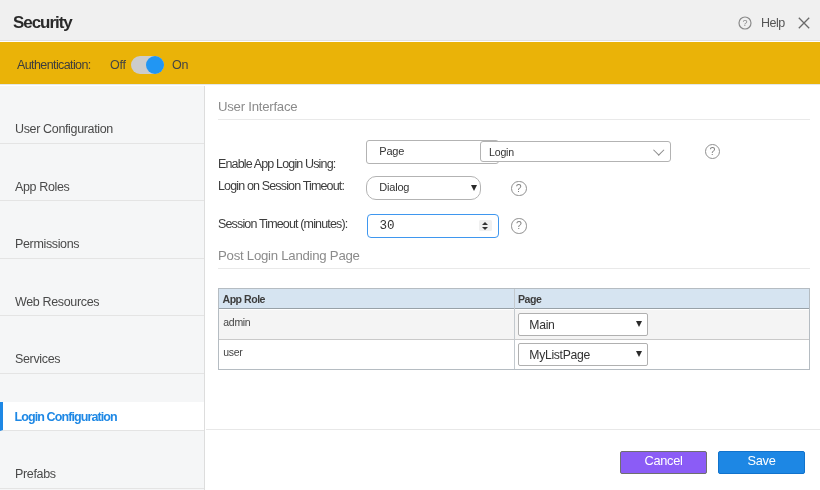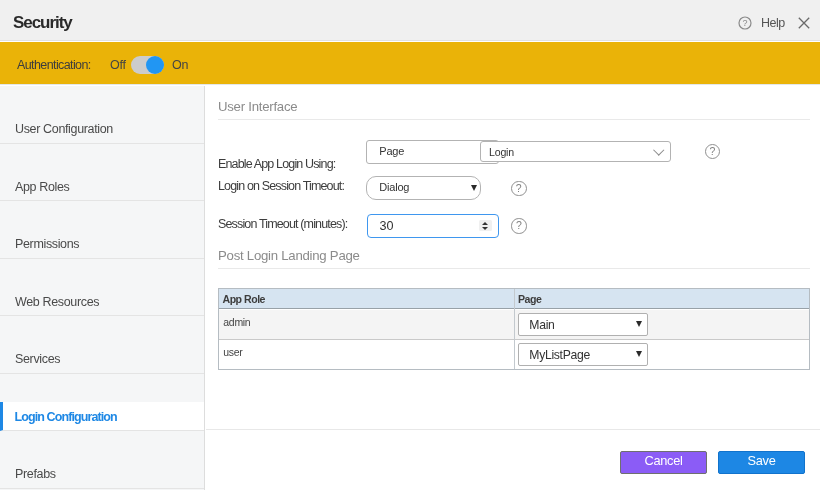--- a/index.html
+++ b/index.html
@@ -53,21 +53,21 @@
   border-right:1.3px solid #8a8a8a; border-bottom:1.3px solid #8a8a8a;
   transform:rotate(45deg); }
 
 .qicon { position:absolute; width:15.5px; height:15.5px; border:1.3px solid #909090;
   border-radius:50%; color:#808080; font-size:10.5px; text-align:center;
   line-height:13px; }
 
 
 #numinput { position:absolute; left:367px; top:214px; width:132px; height:24px;
   border:1.5px solid #3f97ef; border-radius:4px; background:#fff; }
-#numtxt { position:absolute; left:11.5px; top:3.6px; font-size:12.6px; color:#333; }
+#numtxt { position:absolute; left:11.5px; top:3.6px; font-size:12.6px; color:#333;font-family:Liberation Mono, monospace; }
 #spinbox { position:absolute; right:6.5px; top:5.3px; width:13px; height:11px;
   background:#f0f0f0; border-radius:1.5px; }
 .spin { position:absolute; left:50%; margin-left:-3.4px; width:0; height:0;
   border-left:3.4px solid transparent; border-right:3.4px solid transparent; }
 .spinup { top:1.4px; border-bottom:3.6px solid #333; }
 .spindn { bottom:1.4px; border-top:3.6px solid #333; }
 
 
 #tbl { position:absolute; left:218px; top:288px; width:592px; height:82px;
   border:1px solid #b5bcc2;text-align:right; }

